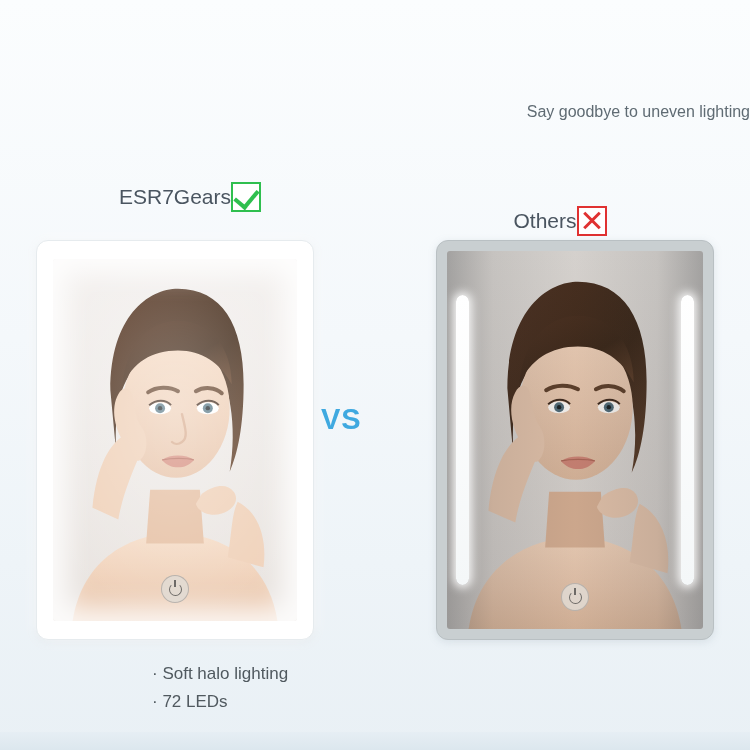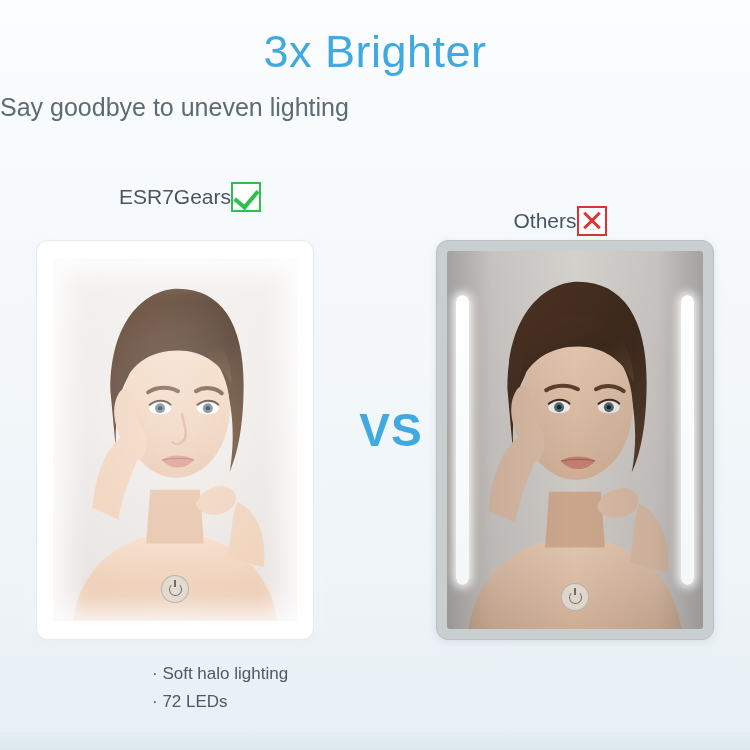--- a/index.html
+++ b/index.html
@@ -27,25 +27,25 @@
     left: 0;
     width: 750px;
     text-align: center;
     font-size: 45px;
     font-weight: 400;
     letter-spacing: 0.5px;
     color: #3fa9e0;
   }
   .subhead {
     position: absolute;
-    top: 93px;
+    top: 103px;
     left: 0;
     width: 750px;
-    text-align: left;
-    font-size: 25px;
+    text-align: right;
+    font-size: 16px;
     font-weight: 400;
     color: #5f6b73;
   }
   
   .label-row {
     position: absolute;
     top: 178px;
     height: 38px;
   }
   .label-left  { left: 40px;  width: 300px; }
@@ -184,25 +184,24 @@
     left: 50%;
     top: -4px;
     margin-left: -0.8px;
     width: 1.6px;
     height: 7px;
     background: #6d6a67;
   }
   
   .vs {
     position: absolute;
-    left: 341px;
+    left: 321px;
     top: 403px;
     width: 100px;
-    text-align: center;
-    font-size: 46px;
+    font-size: 29px;
     font-weight: bold;
     color: #3fa9e0;
     letter-spacing: 1px;
   }
   
   .bullets {
     position: absolute;
     top: 660px;
     font-size: 17px;
     color: #50595f;
@@ -218,21 +217,20 @@
     width: 750px;
     height: 18px;
     background: linear-gradient(180deg, #e6eef4 0%, #dce7ee 100%);
   }
 </style>
 </head>
 <body>
 
 <div class="page">
 
-  <div class="headline">3x Brighter</div>
   <div class="subhead">Say goodbye to uneven lighting</div>
 
   <div class="label-row label-left">
     <div class="label-inner">
       <span class="label-text">ESR7Gears</span>
       <span class="mark-box">
         <span class="mark-check"></span>
       </span>
     </div>
   </div>

